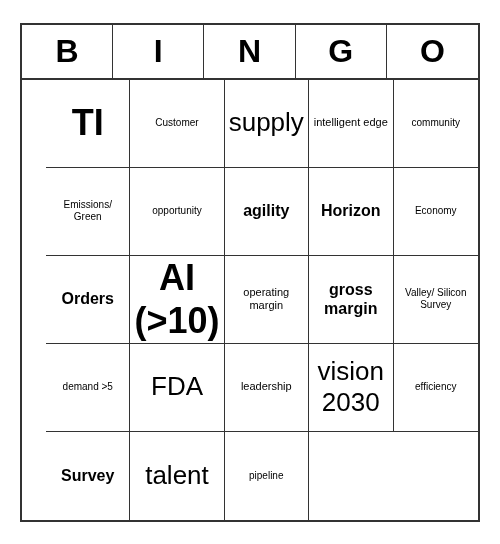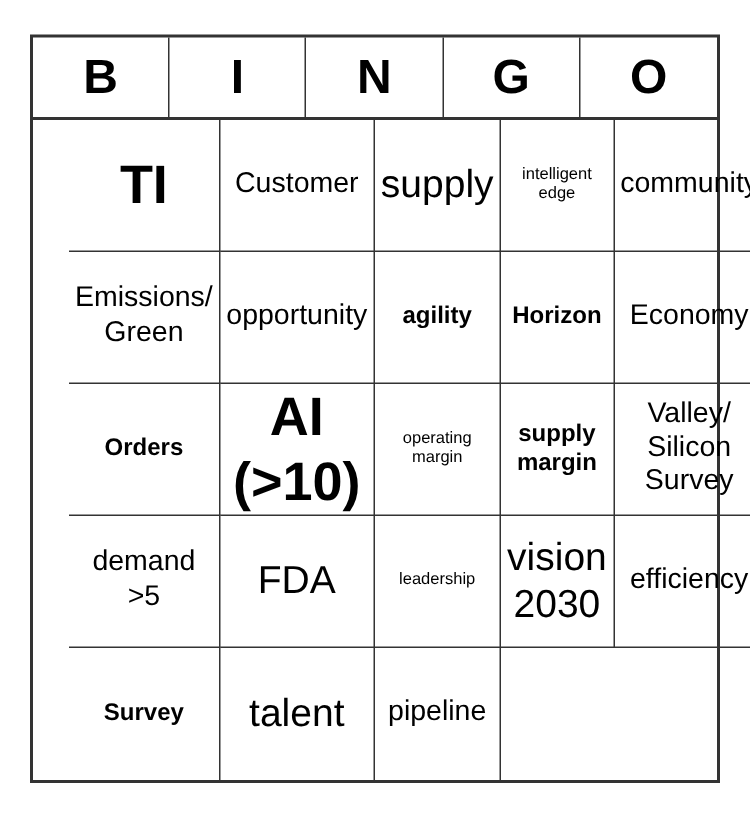--- a/index.html
+++ b/index.html
@@ -50,21 +50,21 @@
     }
     .bingo-cell:nth-child(5n) {
       border-right: none;
     }
     .bingo-cell:nth-child(n+21) {
       border-bottom: none;
     }
     .text-xl { font-size: 36px; font-weight: bold; }
     .text-lg { font-size: 26px; font-weight: normal; }
     .text-md { font-size: 16px; font-weight: bold; }
-    .text-sm { font-size: 19px; }
+    .text-sm { font-size: 10px; }
     .text-xs { font-size: 11px; }
   </style>
 </head>
 <body>
 
 <div class="bingo-card">
   <div class="bingo-header">
   <div class="bingo-header-cell">B</div>
       <div class="bingo-header-cell">I</div>
       <div class="bingo-header-cell">N</div>
@@ -105,21 +105,21 @@
       <div class="bingo-cell">
         <span class="text-md">Orders</span>
       </div>
       <div class="bingo-cell">
         <span class="text-xl">AI (&gt;10)</span>
       </div>
       <div class="bingo-cell">
         <span class="text-xs">operating margin</span>
       </div>
       <div class="bingo-cell">
-        <span class="text-md">supply margin</span>
+        <span class="text-md">gross margin</span>
       </div>
       <div class="bingo-cell">
         <span class="text-sm">Valley/ Silicon Survey</span>
       </div>
       <div class="bingo-cell">
         <span class="text-sm">demand &gt;5</span>
       </div>
       <div class="bingo-cell">
         <span class="text-lg">FDA</span>
       </div>

